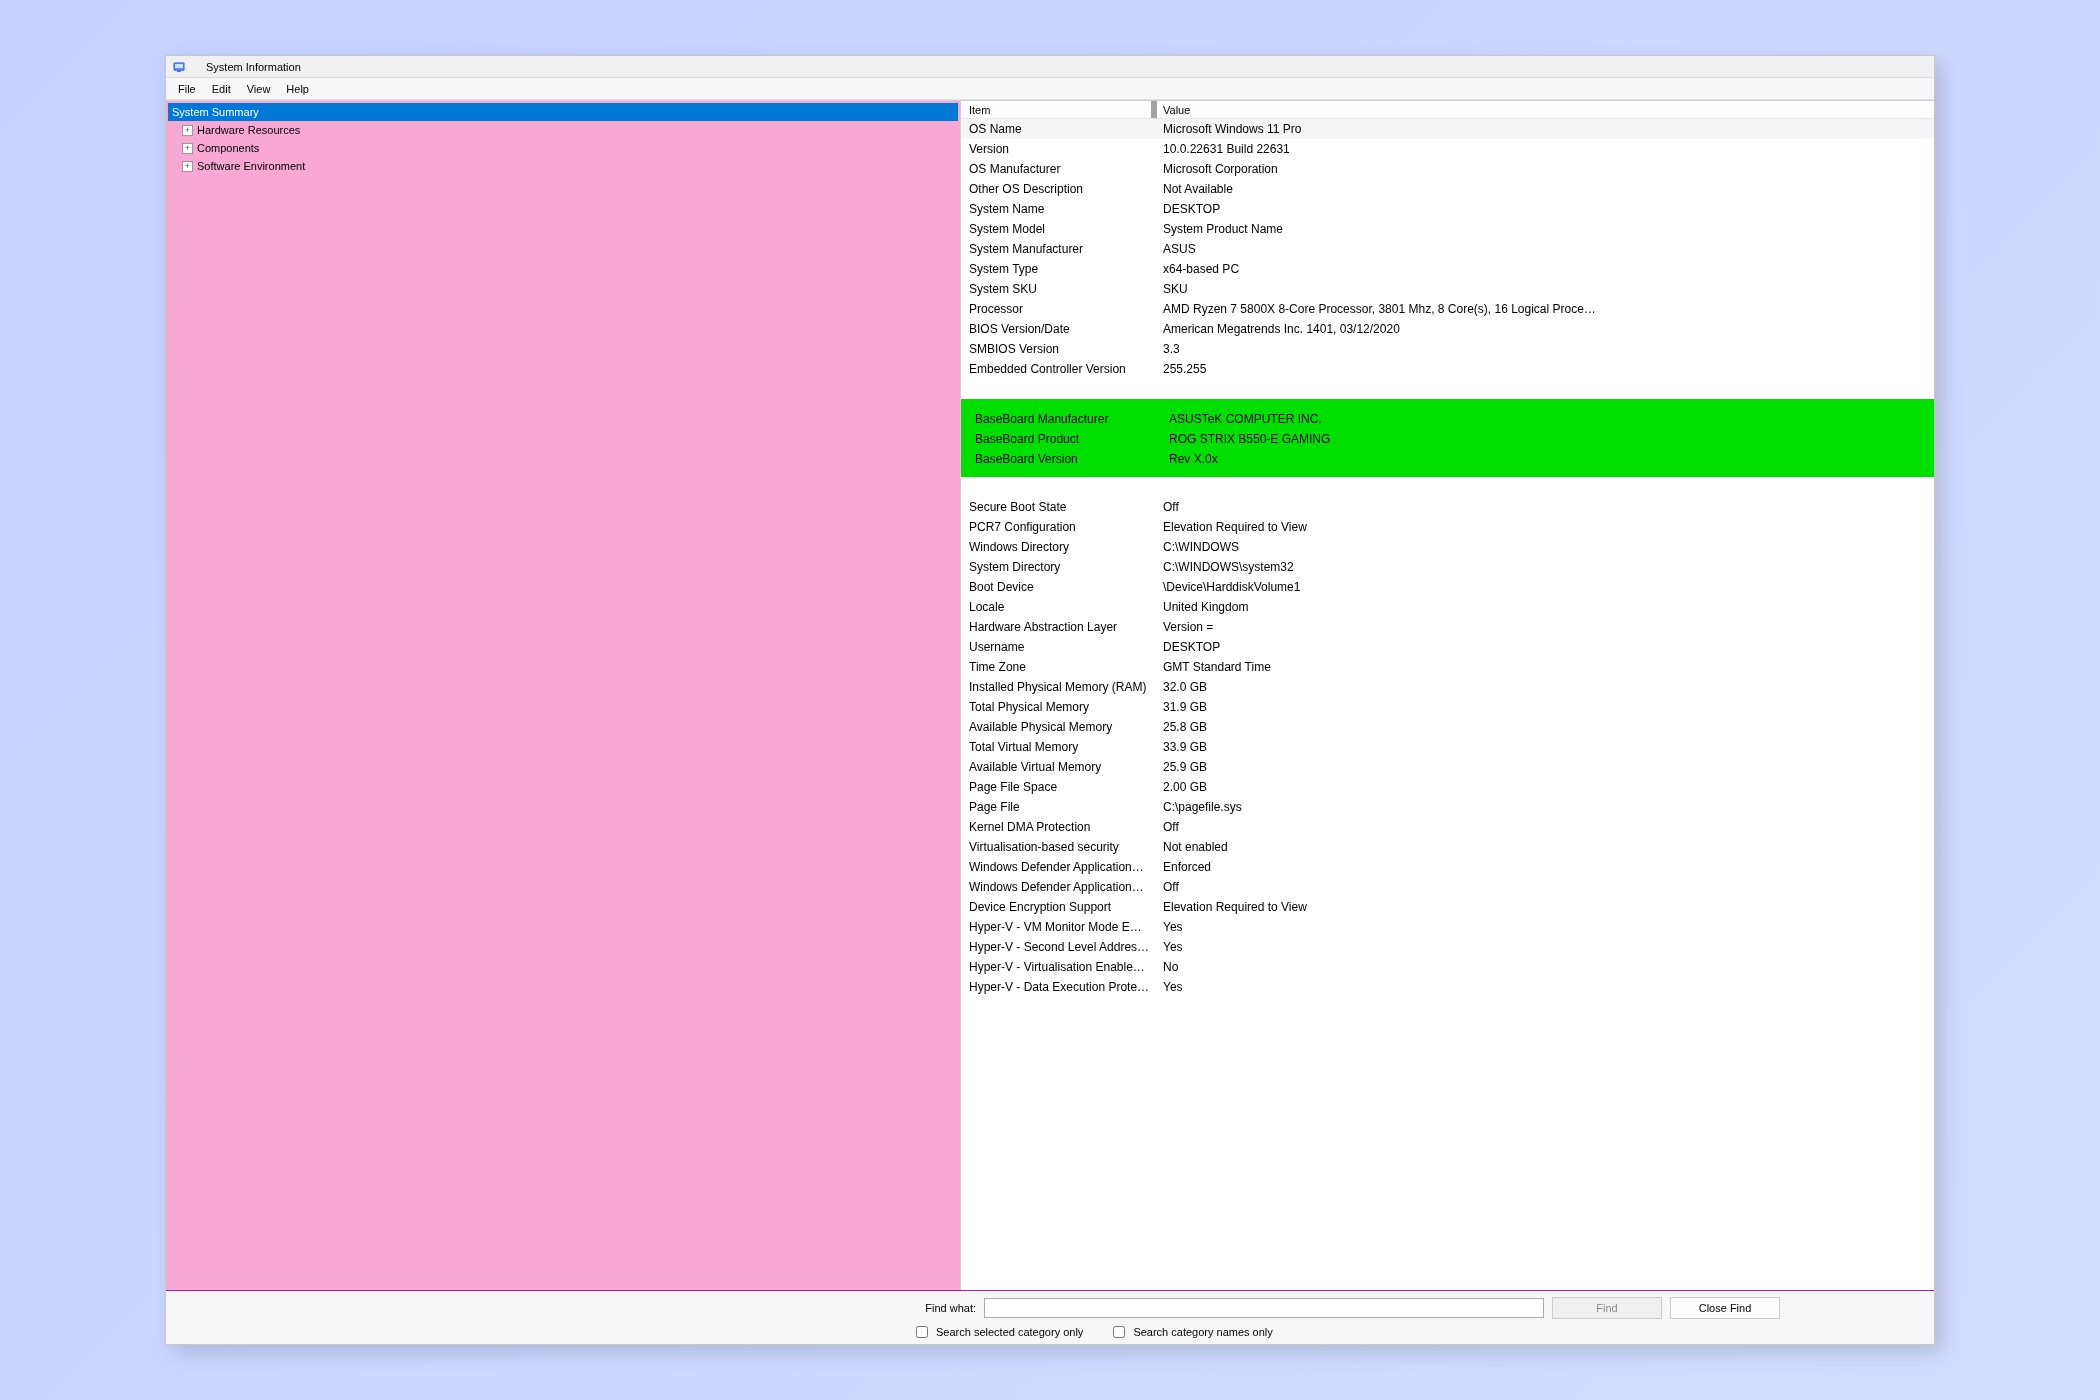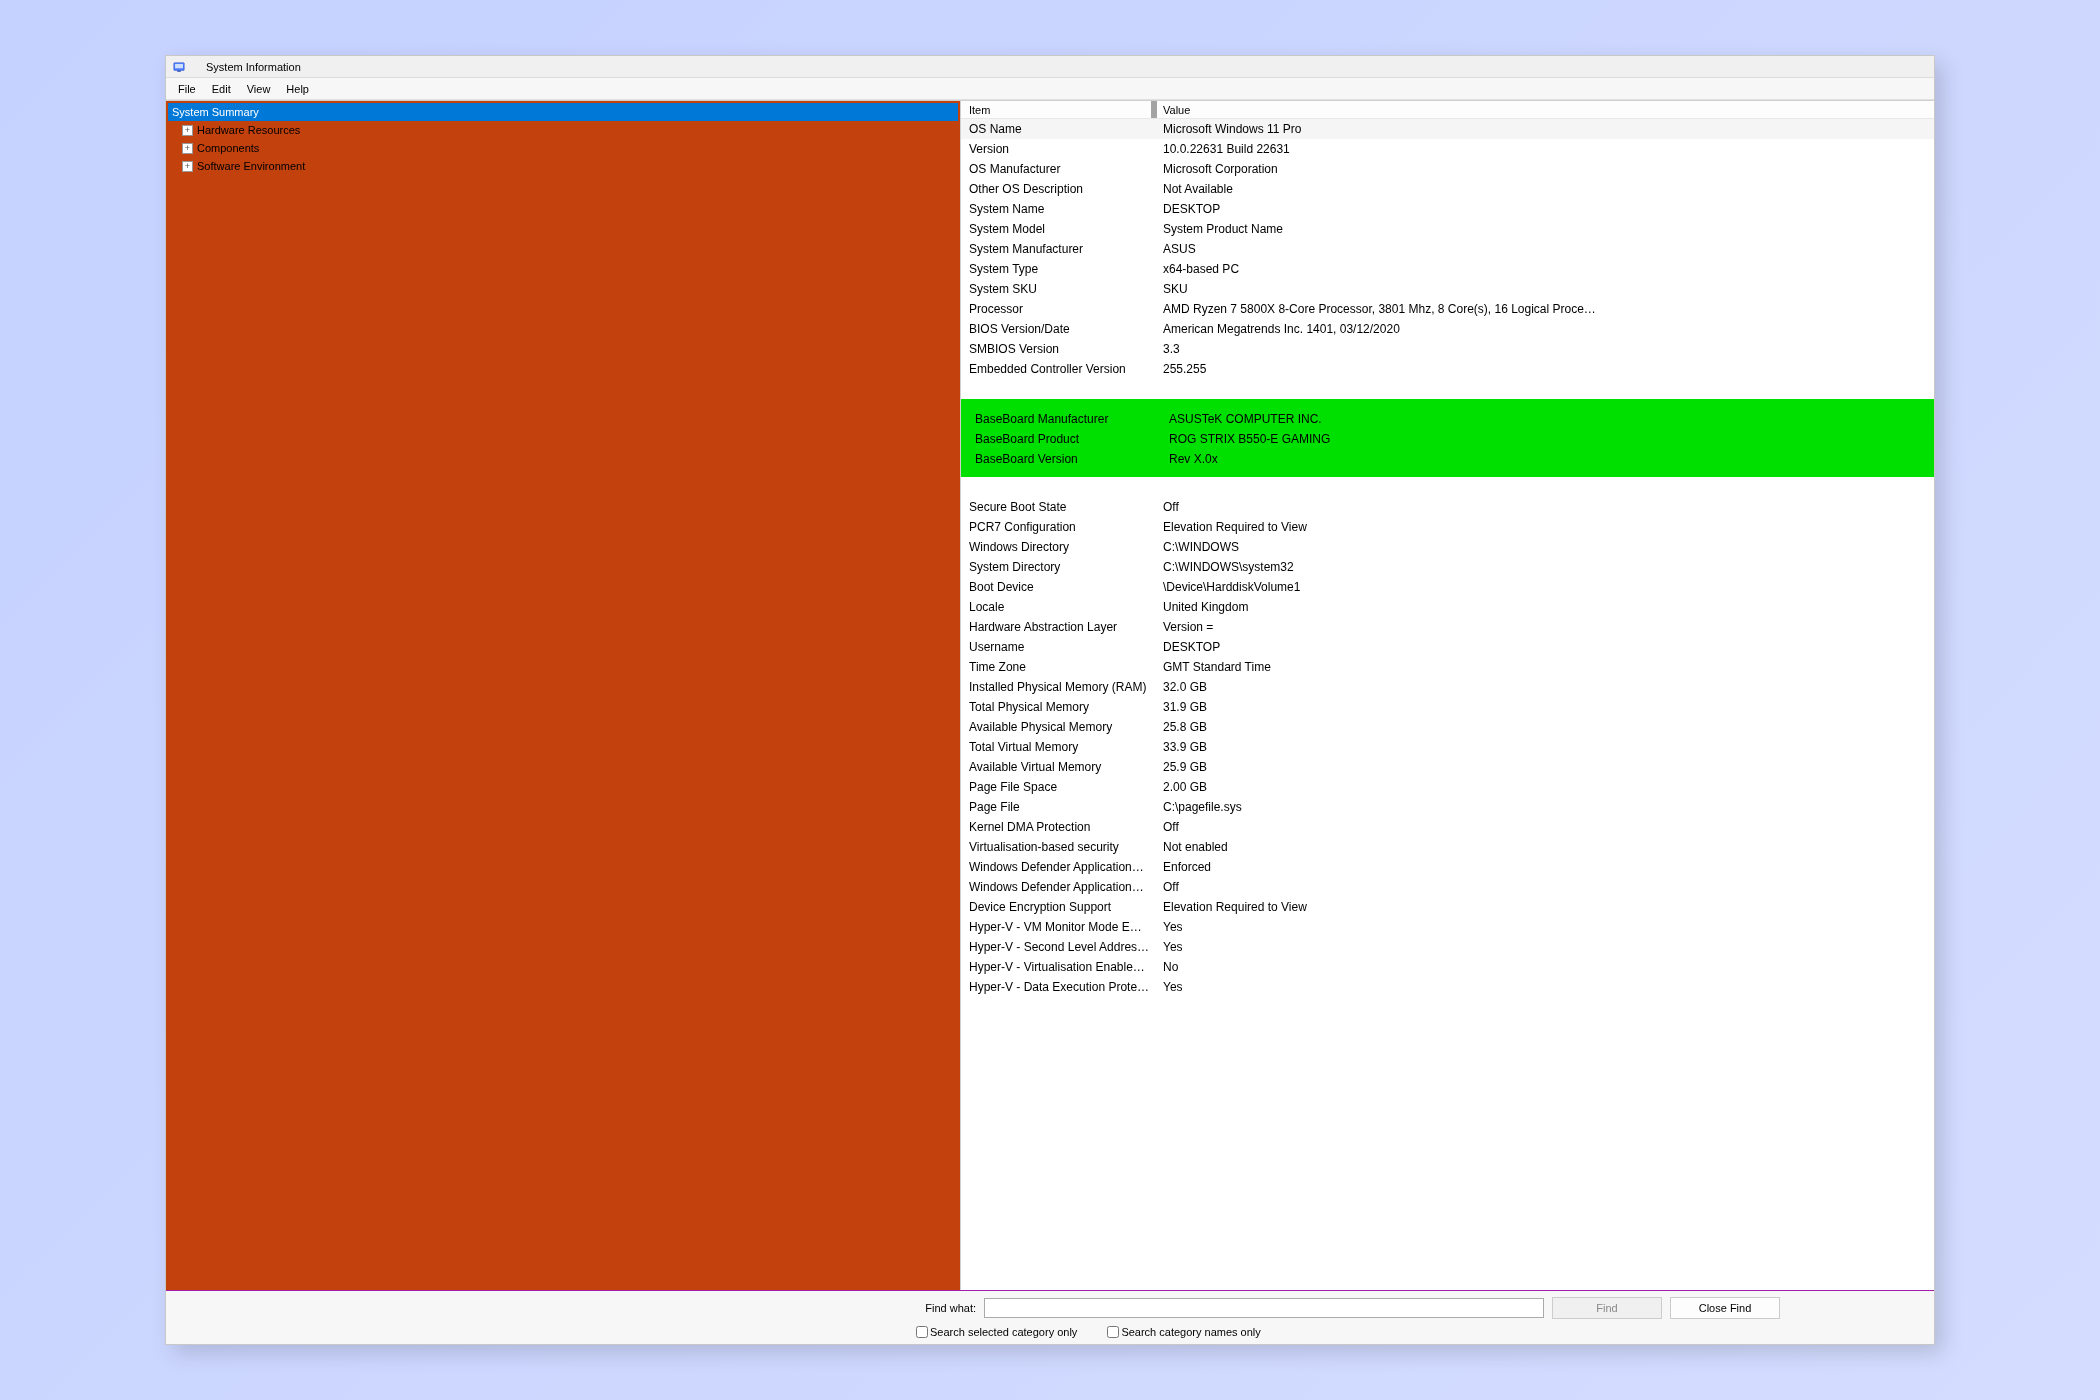--- a/index.html
+++ b/index.html
@@ -58,21 +58,21 @@
     flex: 1;
     display: flex;
     border-top: 1px solid #d0d0d0;
     min-height: 0;
   }
   .tree-pane {
     width: 795px;
     border-right: 1px solid #d0d0d0;
     overflow: auto;
     padding: 2px;
-    background: #c2410c;
+    background: #f9a8d4;
   }
   .tree-root { }
   .tree-node {
     display: flex;
     align-items: center;
     height: 18px;
     padding-left: 4px;
     font-size: 11px;
     color: #000;
     white-space: nowrap;
@@ -199,21 +199,21 @@
     color: #888;
   }
   .find-btn.enabled { color: #000; background: #fdfdfd; }
   .find-row2 {
     display: flex;
     align-items: center;
     height: 22px;
     gap: 30px;
     padding-left: 750px;
   }
-  .chk-label { display: flex; align-items: center; gap: 2px; font-size: 11px; color: #000; }
+  .chk-label { display: flex; align-items: center; gap: 8px; font-size: 11px; color: #000; }
   .chk-label input { width: 12px; height: 12px; }
 </style>
 </head>
 <body>
 
 <div class="window">
   <div class="titlebar">
     <span class="titlebar-icon">
       <svg width="14" height="14" viewBox="0 0 16 16">
         <rect x="2" y="3" width="12" height="9" rx="1" fill="#4a7aff" stroke="#2a4abb" stroke-width="0.5"></rect>

